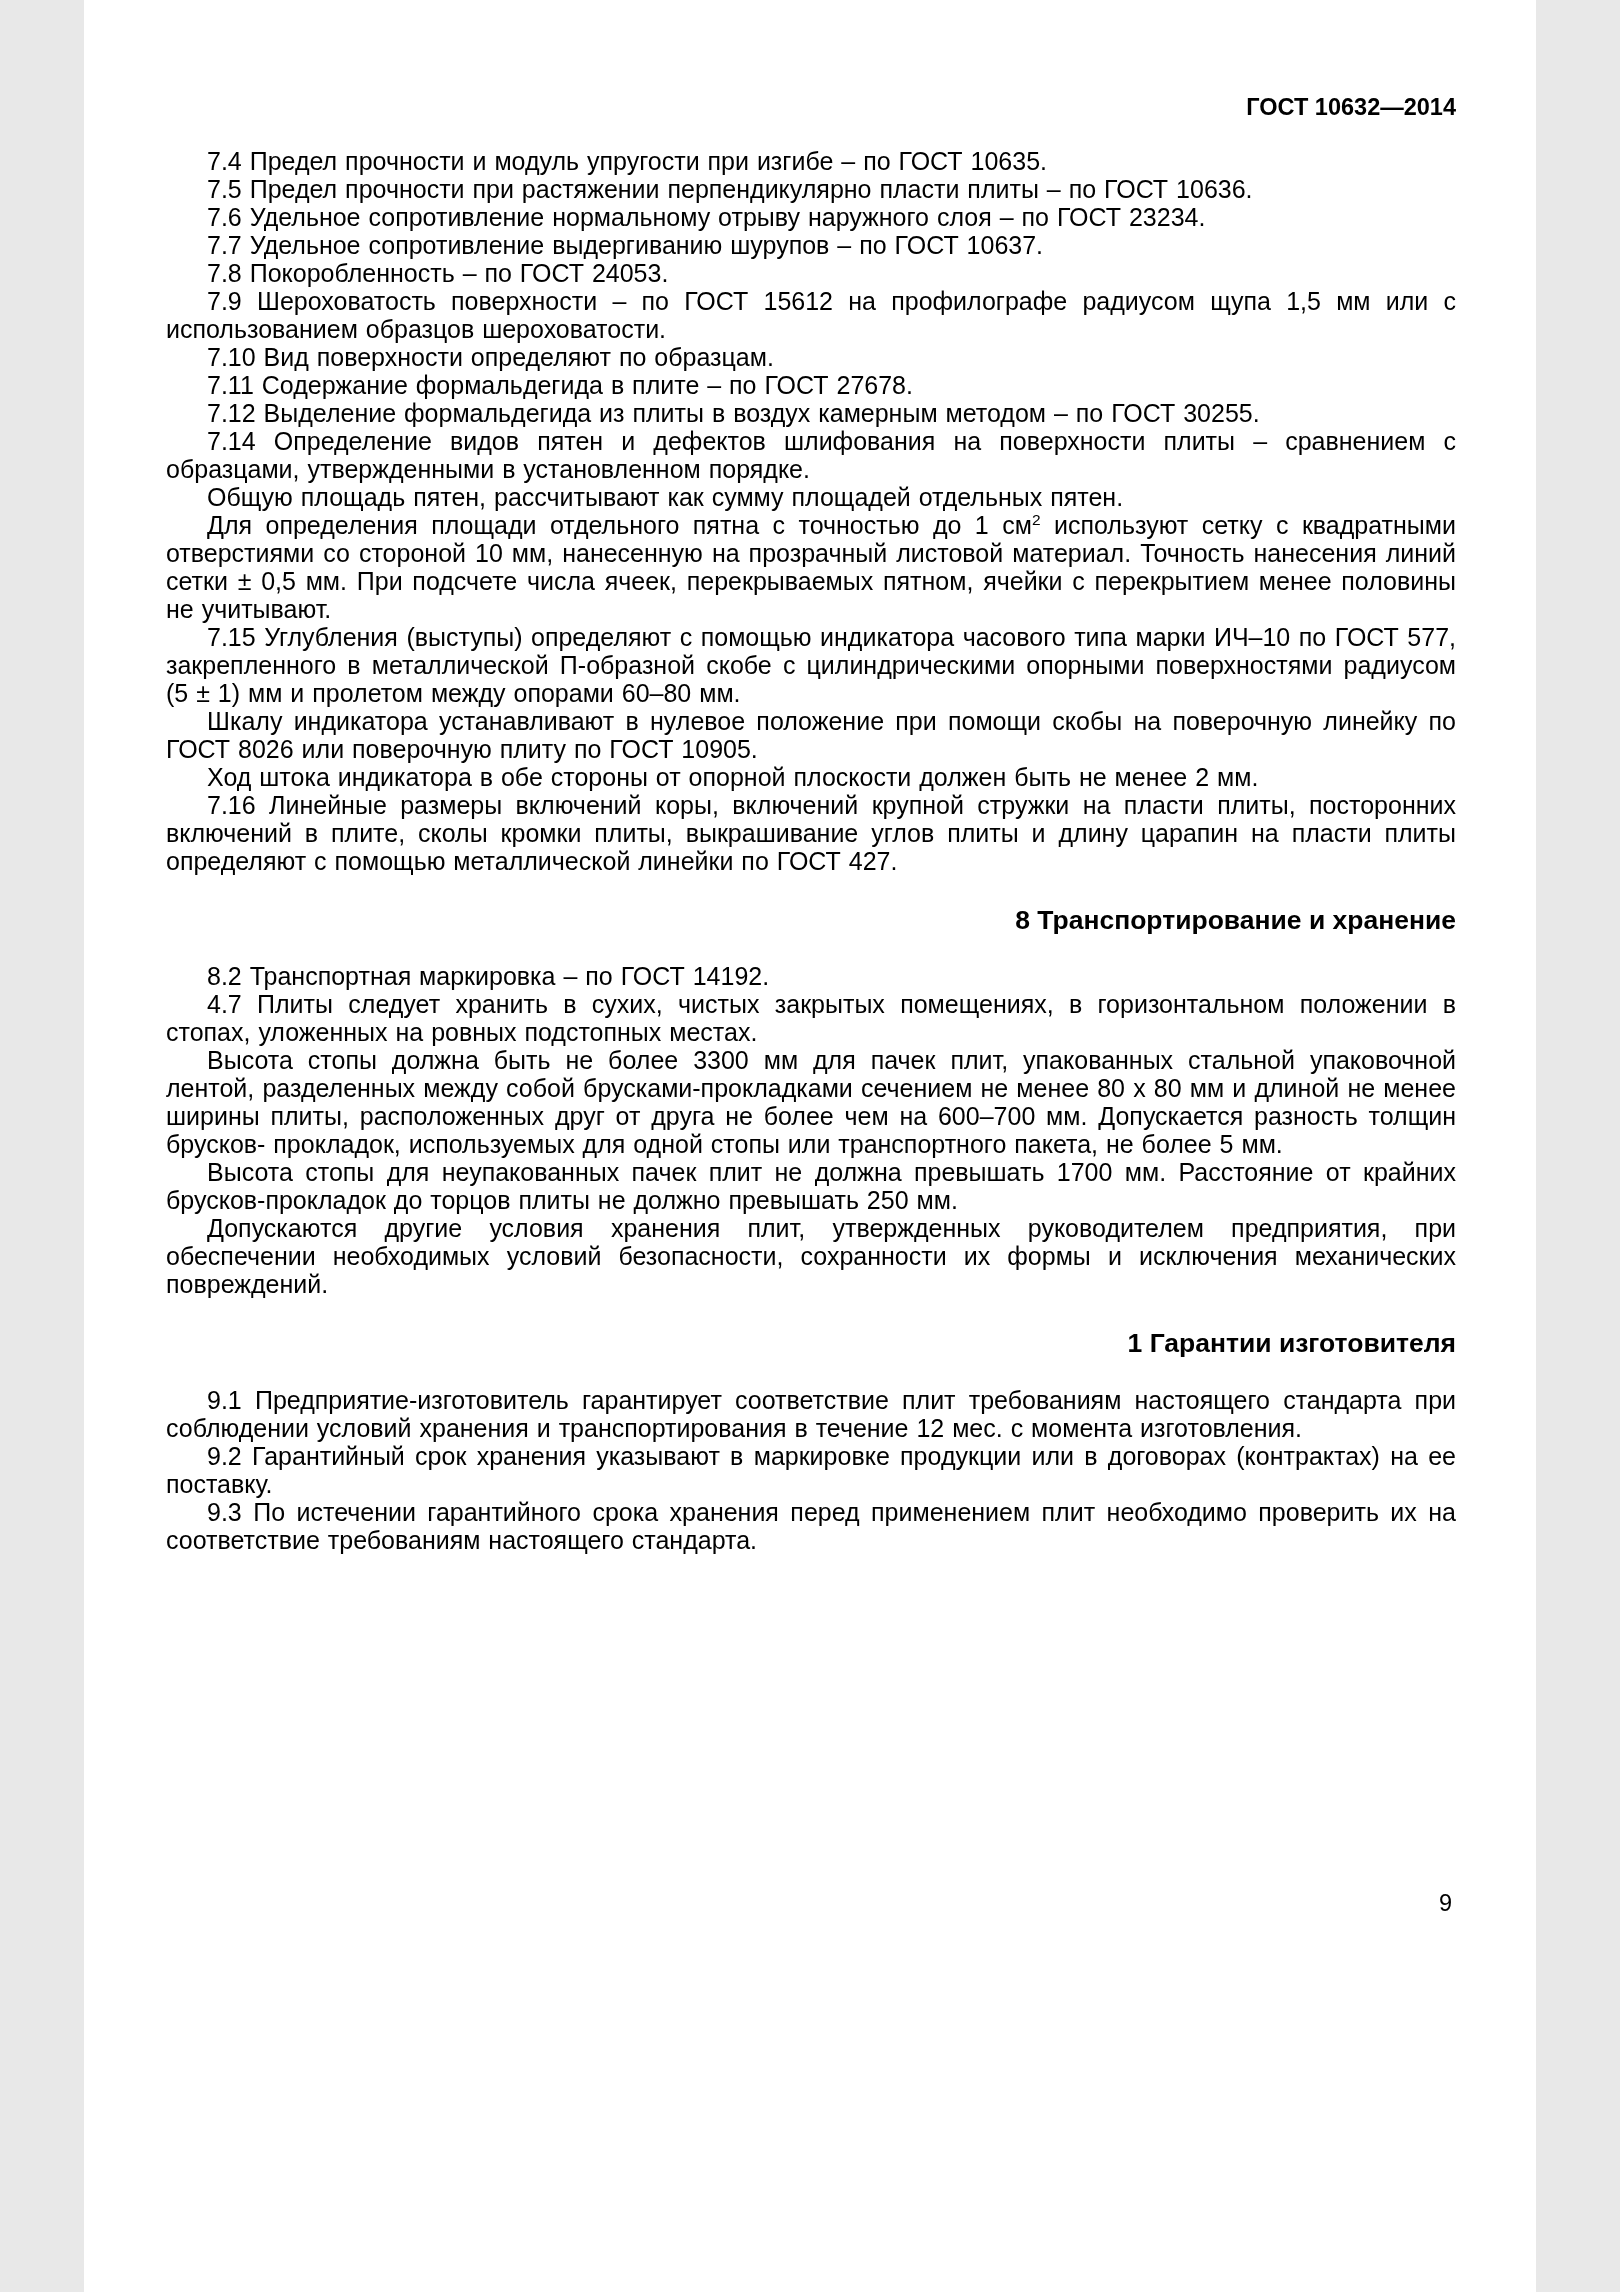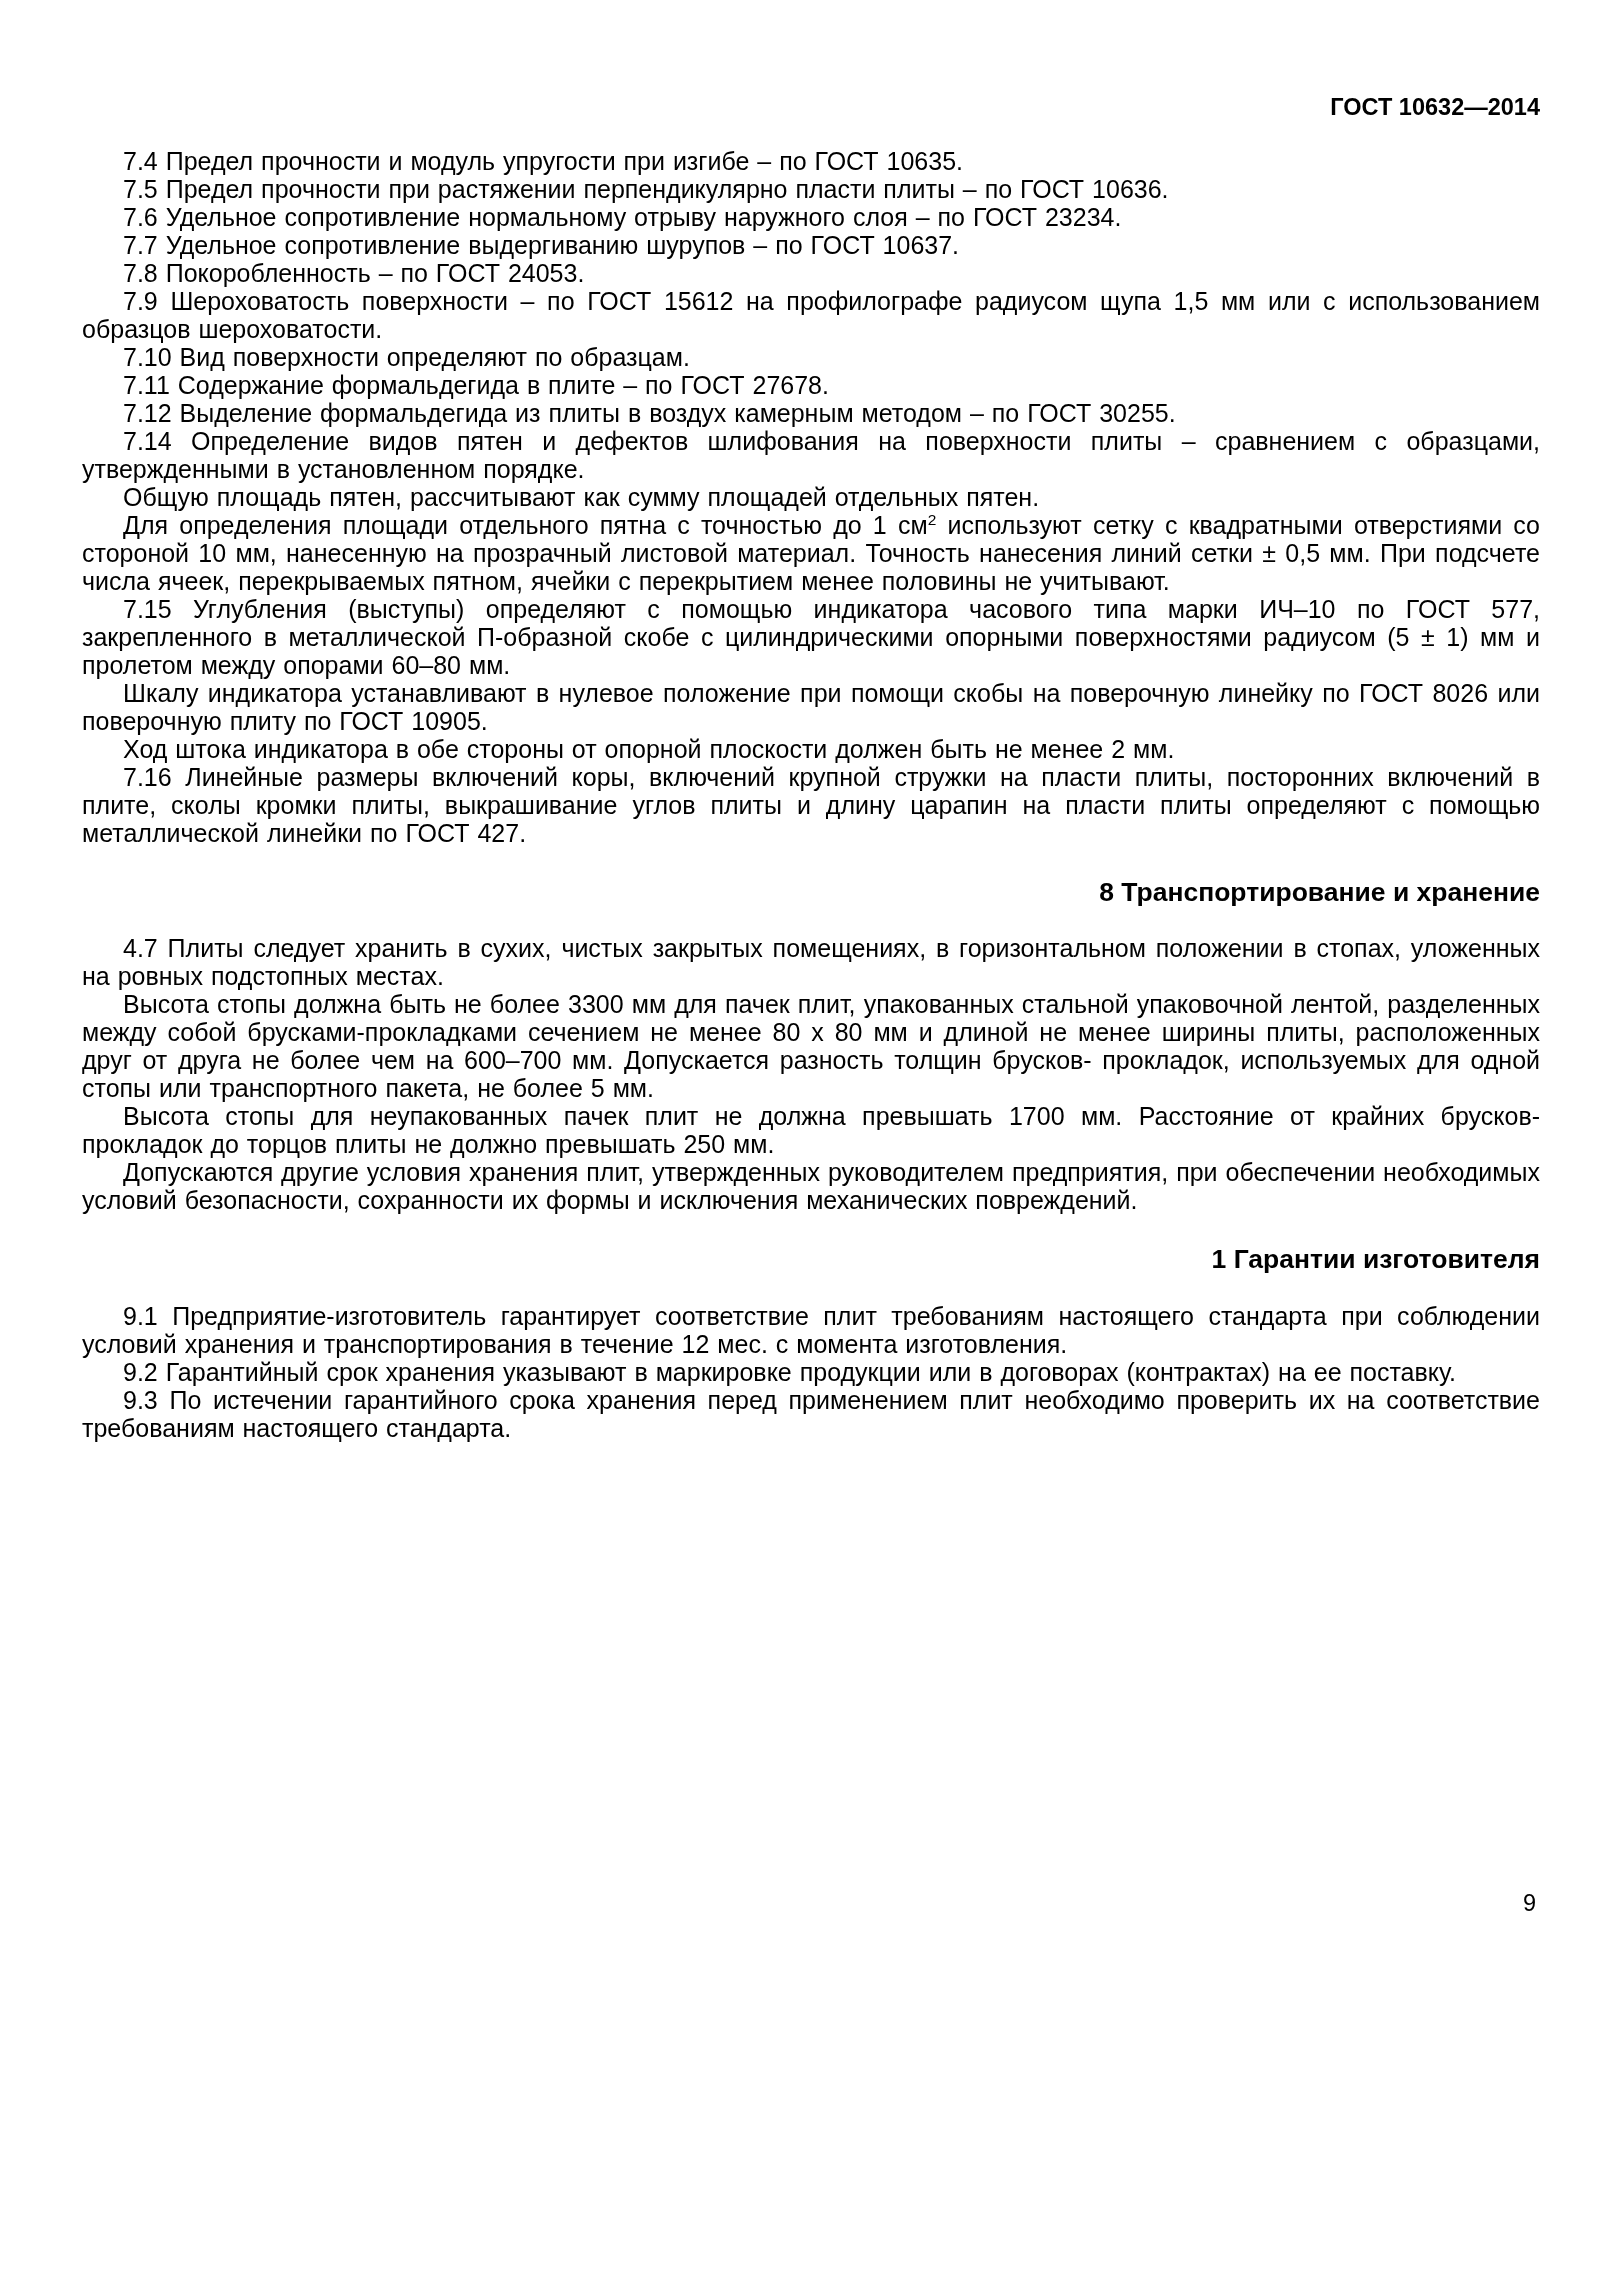--- a/index.html
+++ b/index.html
@@ -2,21 +2,21 @@
 <html><head>
 <meta charset="utf-8">
 <style>
   html, body {
     margin: 0;
     padding: 0;
     background: #e8e8e8;
   }
   .page {
     position: relative;
-    width: 1620px;
+    width: 1452px;
     height: 2293px;
     margin: 0 auto;
     background: #ffffff;
     font-family: "Liberation Sans", sans-serif;
     color: #000000;
     overflow: hidden;
   }
   .content {
     position: absolute;
     left: 82px;
@@ -81,20 +81,21 @@
 
     <p class="para"><span>Для определения площади отдельного пятна с точностью до 1 см</span><sup>2</sup><span> используют сетку с квадратными отверстиями со стороной 10 мм, нанесенную на прозрачный листовой материал. Точность нанесения линий сетки ± 0,5 мм. При подсчете числа ячеек, перекрываемых пятном, ячейки с перекрытием менее половины не учитывают.</span></p>
 
     <p class="para">7.15 Углубления (выступы) определяют с помощью индикатора часового типа марки ИЧ–10 по ГОСТ 577, закрепленного в металлической П-образной скобе с цилиндрическими опорными поверхностями радиусом (5 ± 1) мм и пролетом между опорами 60–80 мм.</p>
     <p class="para">Шкалу индикатора устанавливают в нулевое положение при помощи скобы на поверочную линейку по ГОСТ 8026 или поверочную плиту  по ГОСТ 10905.</p>
     <p class="para">Ход штока индикатора в обе стороны от опорной плоскости должен быть не менее 2 мм.</p>
     <p class="para">7.16 Линейные размеры включений коры, включений крупной стружки на пласти плиты, посторонних включений в плите, сколы кромки плиты, выкрашивание углов плиты и длину царапин на пласти плиты определяют с помощью металлической линейки по ГОСТ 427.</p>
 
     <h2 class="section-heading">8 Транспортирование и хранение</h2>
 
+    <p class="para">8.2 Транспортная маркировка – по ГОСТ 14192.</p>
     <p class="para">4.7 Плиты следует хранить в сухих, чистых закрытых помещениях, в горизонтальном положении в стопах, уложенных на ровных подстопных местах.</p>
     <p class="para">Высота стопы должна быть не более 3300 мм для пачек плит, упакованных стальной упаковочной лентой, разделенных между собой брусками-прокладками сечением не менее 80 x 80 мм и  длиной не менее ширины плиты, расположенных друг от друга не более чем на 600–700 мм. Допускается разность толщин брусков- прокладок, используемых для одной стопы или транспортного пакета, не более 5 мм.</p>
     <p class="para">Высота стопы для неупакованных пачек плит не должна превышать 1700 мм. Расстояние от крайних брусков-прокладок до торцов плиты не должно превышать 250 мм.</p>
     <p class="para">Допускаются другие условия хранения плит, утвержденных руководителем предприятия, при обеспечении необходимых условий безопасности, сохранности их формы и исключения механических повреждений.</p>
 
     <h2 class="section-heading">1 Гарантии изготовителя</h2>
 
     <p class="para">9.1  Предприятие-изготовитель  гарантирует  соответствие  плит  требованиям  настоящего стандарта при соблюдении условий хранения и транспортирования в течение 12 мес. с момента изготовления.</p>
     <p class="para">9.2 Гарантийный срок хранения указывают в маркировке продукции или в договорах (контрактах) на ее поставку.</p>
     <p class="para">9.3 По истечении гарантийного срока хранения перед применением плит необходимо проверить их на соответствие требованиям настоящего стандарта.</p>

